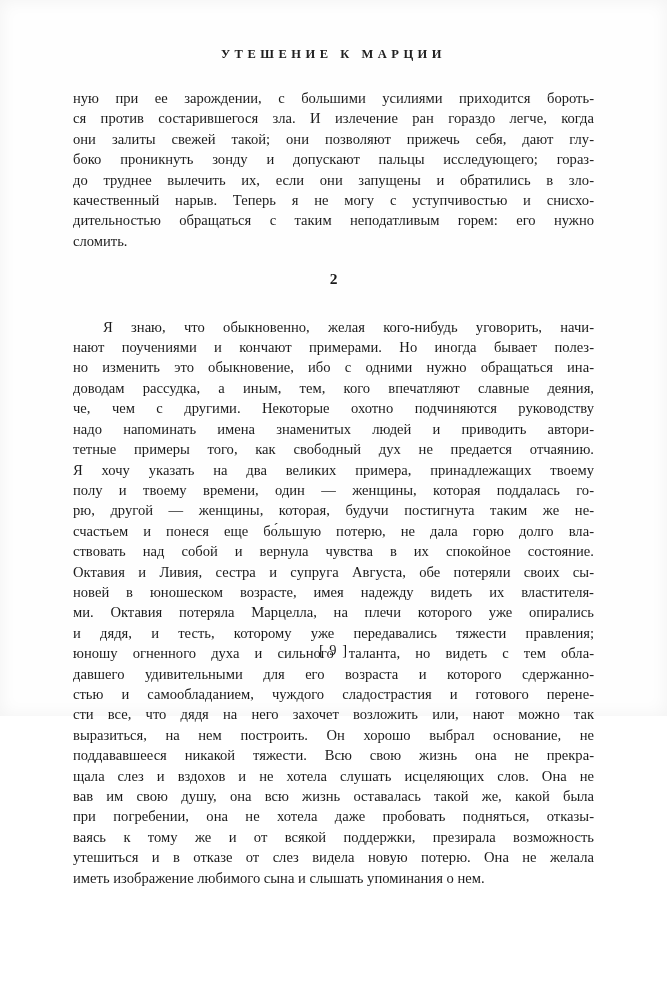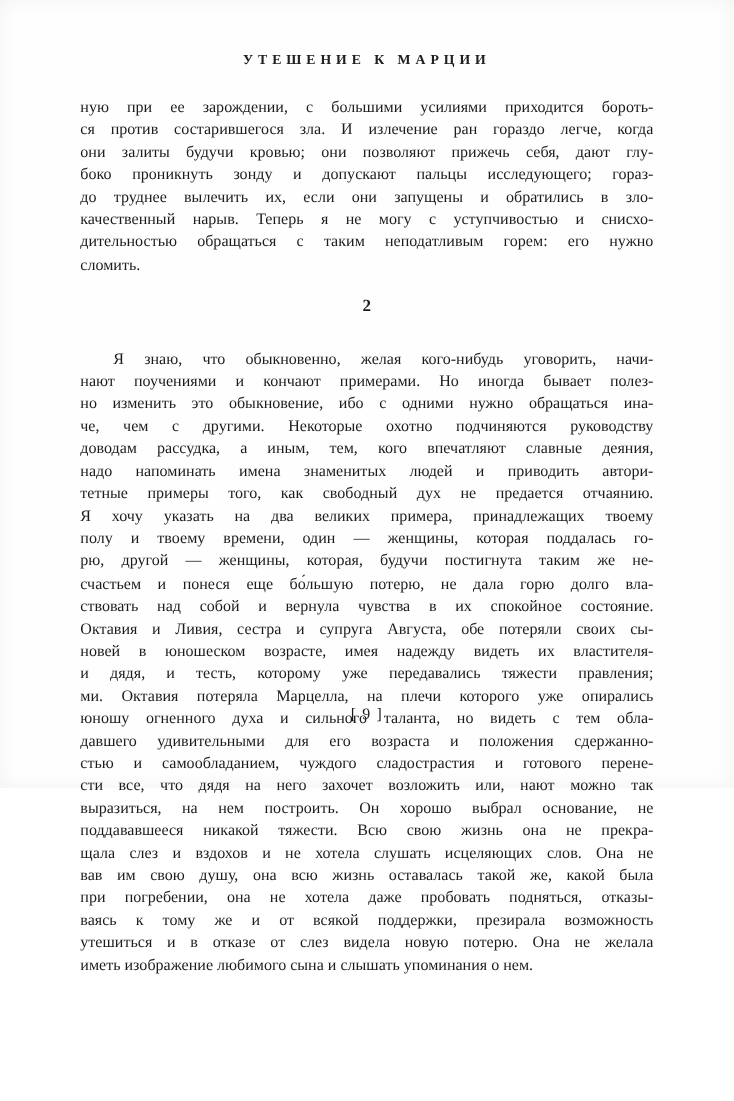--- a/index.html
+++ b/index.html
@@ -57,49 +57,49 @@
 
 <div class="page">
 
   <header class="running-head">УТЕШЕНИЕ К МАРЦИИ</header>
 
   <main class="text-block">
 
     <section class="paragraph">
         <div class="line">ную при ее зарождении, с большими усилиями приходится бороть-</div>
         <div class="line">ся против состарившегося зла. И излечение ран гораздо легче, когда</div>
-        <div class="line">они залиты будучи кровью; они позволяют прижечь себя, дают глу-</div>
+        <div class="line">они залиты свежей такой; они позволяют прижечь себя, дают глу-</div>
         <div class="line">боко проникнуть зонду и допускают пальцы исследующего; гораз-</div>
         <div class="line">до труднее вылечить их, если они запущены и обратились в зло-</div>
         <div class="line">качественный нарыв. Теперь я не могу с уступчивостью и снисхо-</div>
         <div class="line">дительностью обращаться с таким неподатливым горем: его нужно</div>
         <div class="line last">сломить.</div>
       </section>
 
     <div class="section-number">2</div>
 
     <section class="paragraph indent-first">
         <div class="line">Я знаю, что обыкновенно, желая кого-нибудь уговорить, начи-</div>
         <div class="line">нают поучениями и кончают примерами. Но иногда бывает полез-</div>
         <div class="line">но изменить это обыкновение, ибо с одними нужно обращаться ина-</div>
+        <div class="line">доводам рассудка, а иным, тем, кого впечатляют славные деяния,</div>
         <div class="line">че, чем с другими. Некоторые охотно подчиняются руководству</div>
-        <div class="line">доводам рассудка, а иным, тем, кого впечатляют славные деяния,</div>
         <div class="line">надо напоминать имена знаменитых людей и приводить автори-</div>
         <div class="line">тетные примеры того, как свободный дух не предается отчаянию.</div>
         <div class="line">Я хочу указать на два великих примера, принадлежащих твоему</div>
         <div class="line">полу и твоему времени, один — женщины, которая поддалась го-</div>
         <div class="line">рю, другой — женщины, которая, будучи постигнута таким же не-</div>
         <div class="line">счастьем и понеся еще бо́льшую потерю, не дала горю долго вла-</div>
         <div class="line">ствовать над собой и вернула чувства в их спокойное состояние.</div>
         <div class="line">Октавия и Ливия, сестра и супруга Августа, обе потеряли своих сы-</div>
         <div class="line">новей в юношеском возрасте, имея надежду видеть их властителя-</div>
+        <div class="line">ми. Октавия потеряла Марцелла, на плечи которого уже опирались</div>
         <div class="line">и дядя, и тесть, которому уже передавались тяжести правления;</div>
-        <div class="line">ми. Октавия потеряла Марцелла, на плечи которого уже опирались</div>
         <div class="line">юношу огненного духа и сильного таланта, но видеть с тем обла-</div>
-        <div class="line">давшего удивительными для его возраста и положения сдержанно-</div>
+        <div class="line">давшего удивительными для его возраста и которого сдержанно-</div>
         <div class="line">стью и самообладанием, чуждого сладострастия и готового перене-</div>
         <div class="line">сти все, что дядя на него захочет возложить или, нают можно так</div>
         <div class="line">выразиться, на нем построить. Он хорошо выбрал основание, не</div>
         <div class="line">поддававшееся никакой тяжести. Всю свою жизнь она не прекра-</div>
         <div class="line">щала слез и вздохов и не хотела слушать исцеляющих слов. Она не</div>
         <div class="line">вав им свою душу, она всю жизнь оставалась такой же, какой была</div>
         <div class="line">при погребении, она не хотела даже пробовать подняться, отказы-</div>
         <div class="line">ваясь к тому же и от всякой поддержки, презирала возможность</div>
         <div class="line">утешиться и в отказе от слез видела новую потерю. Она не желала</div>
         <div class="line last">иметь изображение любимого сына и слышать упоминания о нем.</div>

